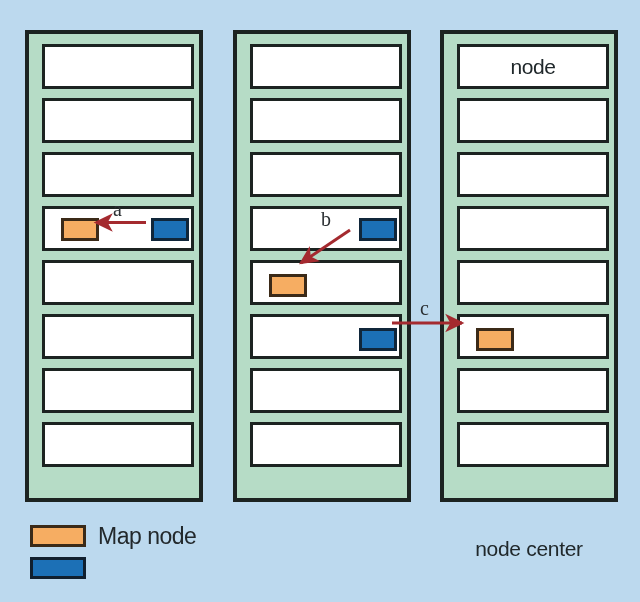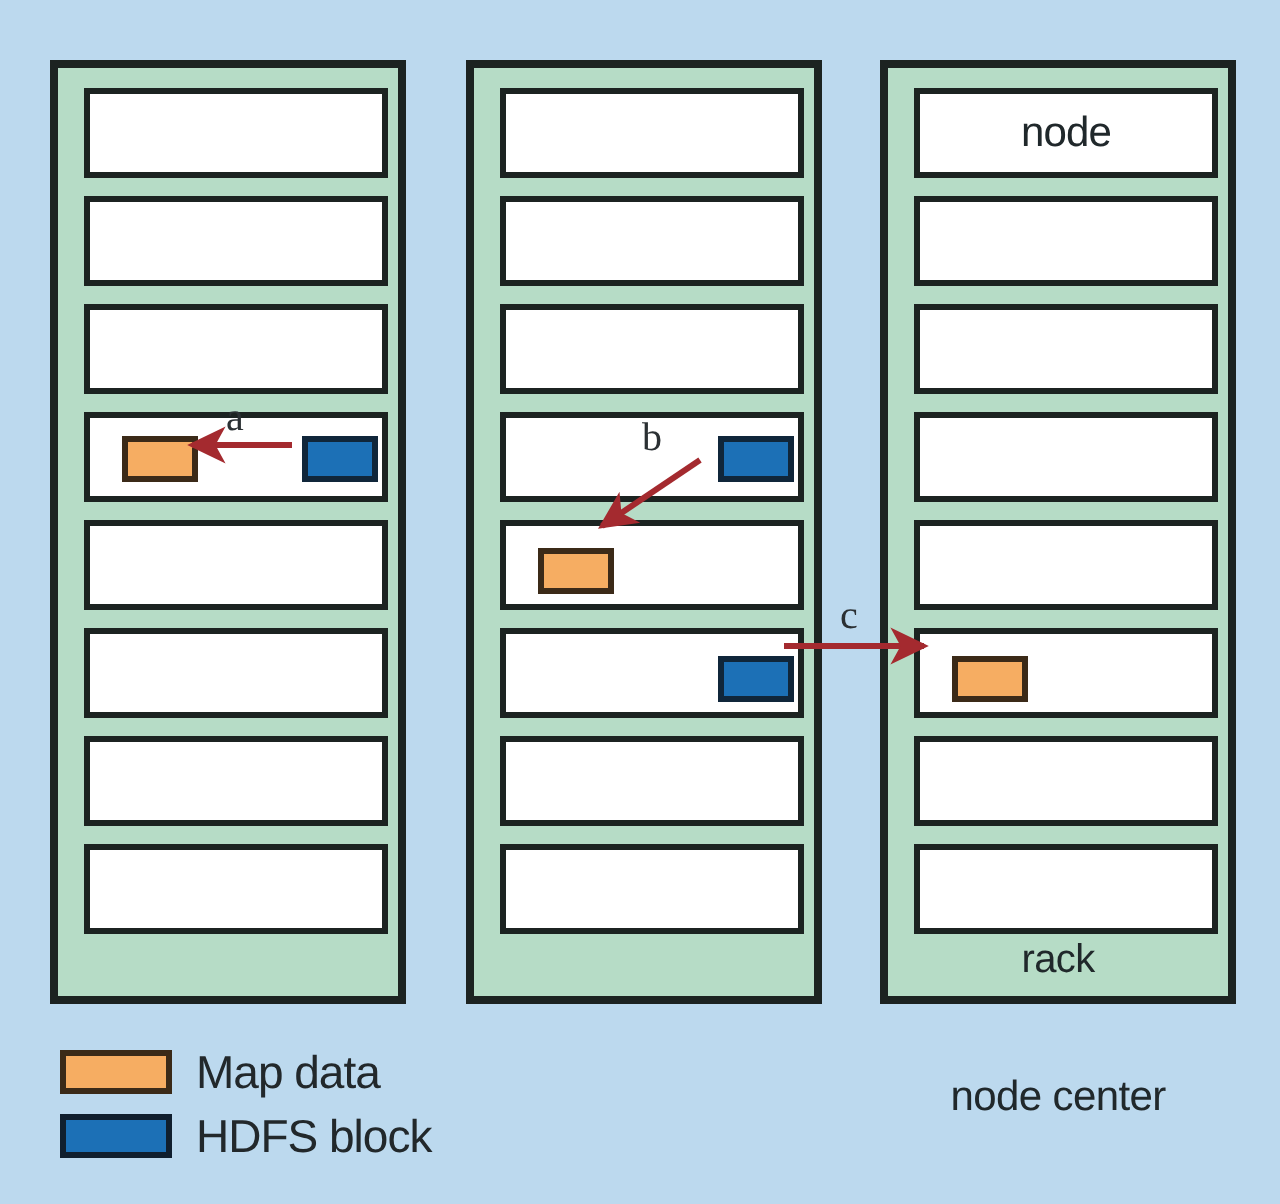--- a/index.html
+++ b/index.html
@@ -174,21 +174,20 @@
     </div>
     <div class="node" style="top:64px"></div>
     <div class="node" style="top:118px"></div>
     <div class="node" style="top:172px"></div>
     <div class="node" style="top:226px"></div>
     <div class="node" style="top:280px">
       <div class="chip map" style="left:16px; top:11px"></div>
     </div>
     <div class="node" style="top:334px"></div>
     <div class="node" style="top:388px"></div>
-    <div class="rack-label">rack</div>
   </div>
 
   <svg id="arrows" viewBox="0 0 640 602" width="640" height="602">
     <defs>
       <marker id="ah" markerWidth="7" markerHeight="7" refX="5.6" refY="3.5" orient="auto" markerUnits="strokeWidth">
         <path d="M0,0.4 L6.4,3.5 L0,6.6 L1.7,3.5 Z" fill="#a42a2f"></path>
       </marker>
     </defs>
 
     <g>
@@ -204,23 +203,22 @@
     </g>
   </svg>
 
   <div class="arrow-letter" style="left:113px; top:198px">a</div>
   <div class="arrow-letter" style="left:321px; top:208px">b</div>
   <div class="arrow-letter" style="left:420px; top:297px">c</div>
 
   <div class="legend">
     <div class="legend-row">
       <div class="legend-swatch map"></div>
-      <div class="legend-text">Map data</div>
+      <div class="legend-text">Map node</div>
     </div>
     <div class="legend-row">
       <div class="legend-swatch hdfs"></div>
-      <div class="legend-text">HDFS block</div>
     </div>
   </div>
 
   <div class="dc-label">node center</div>
 
 </div>
 
 </body></html>

